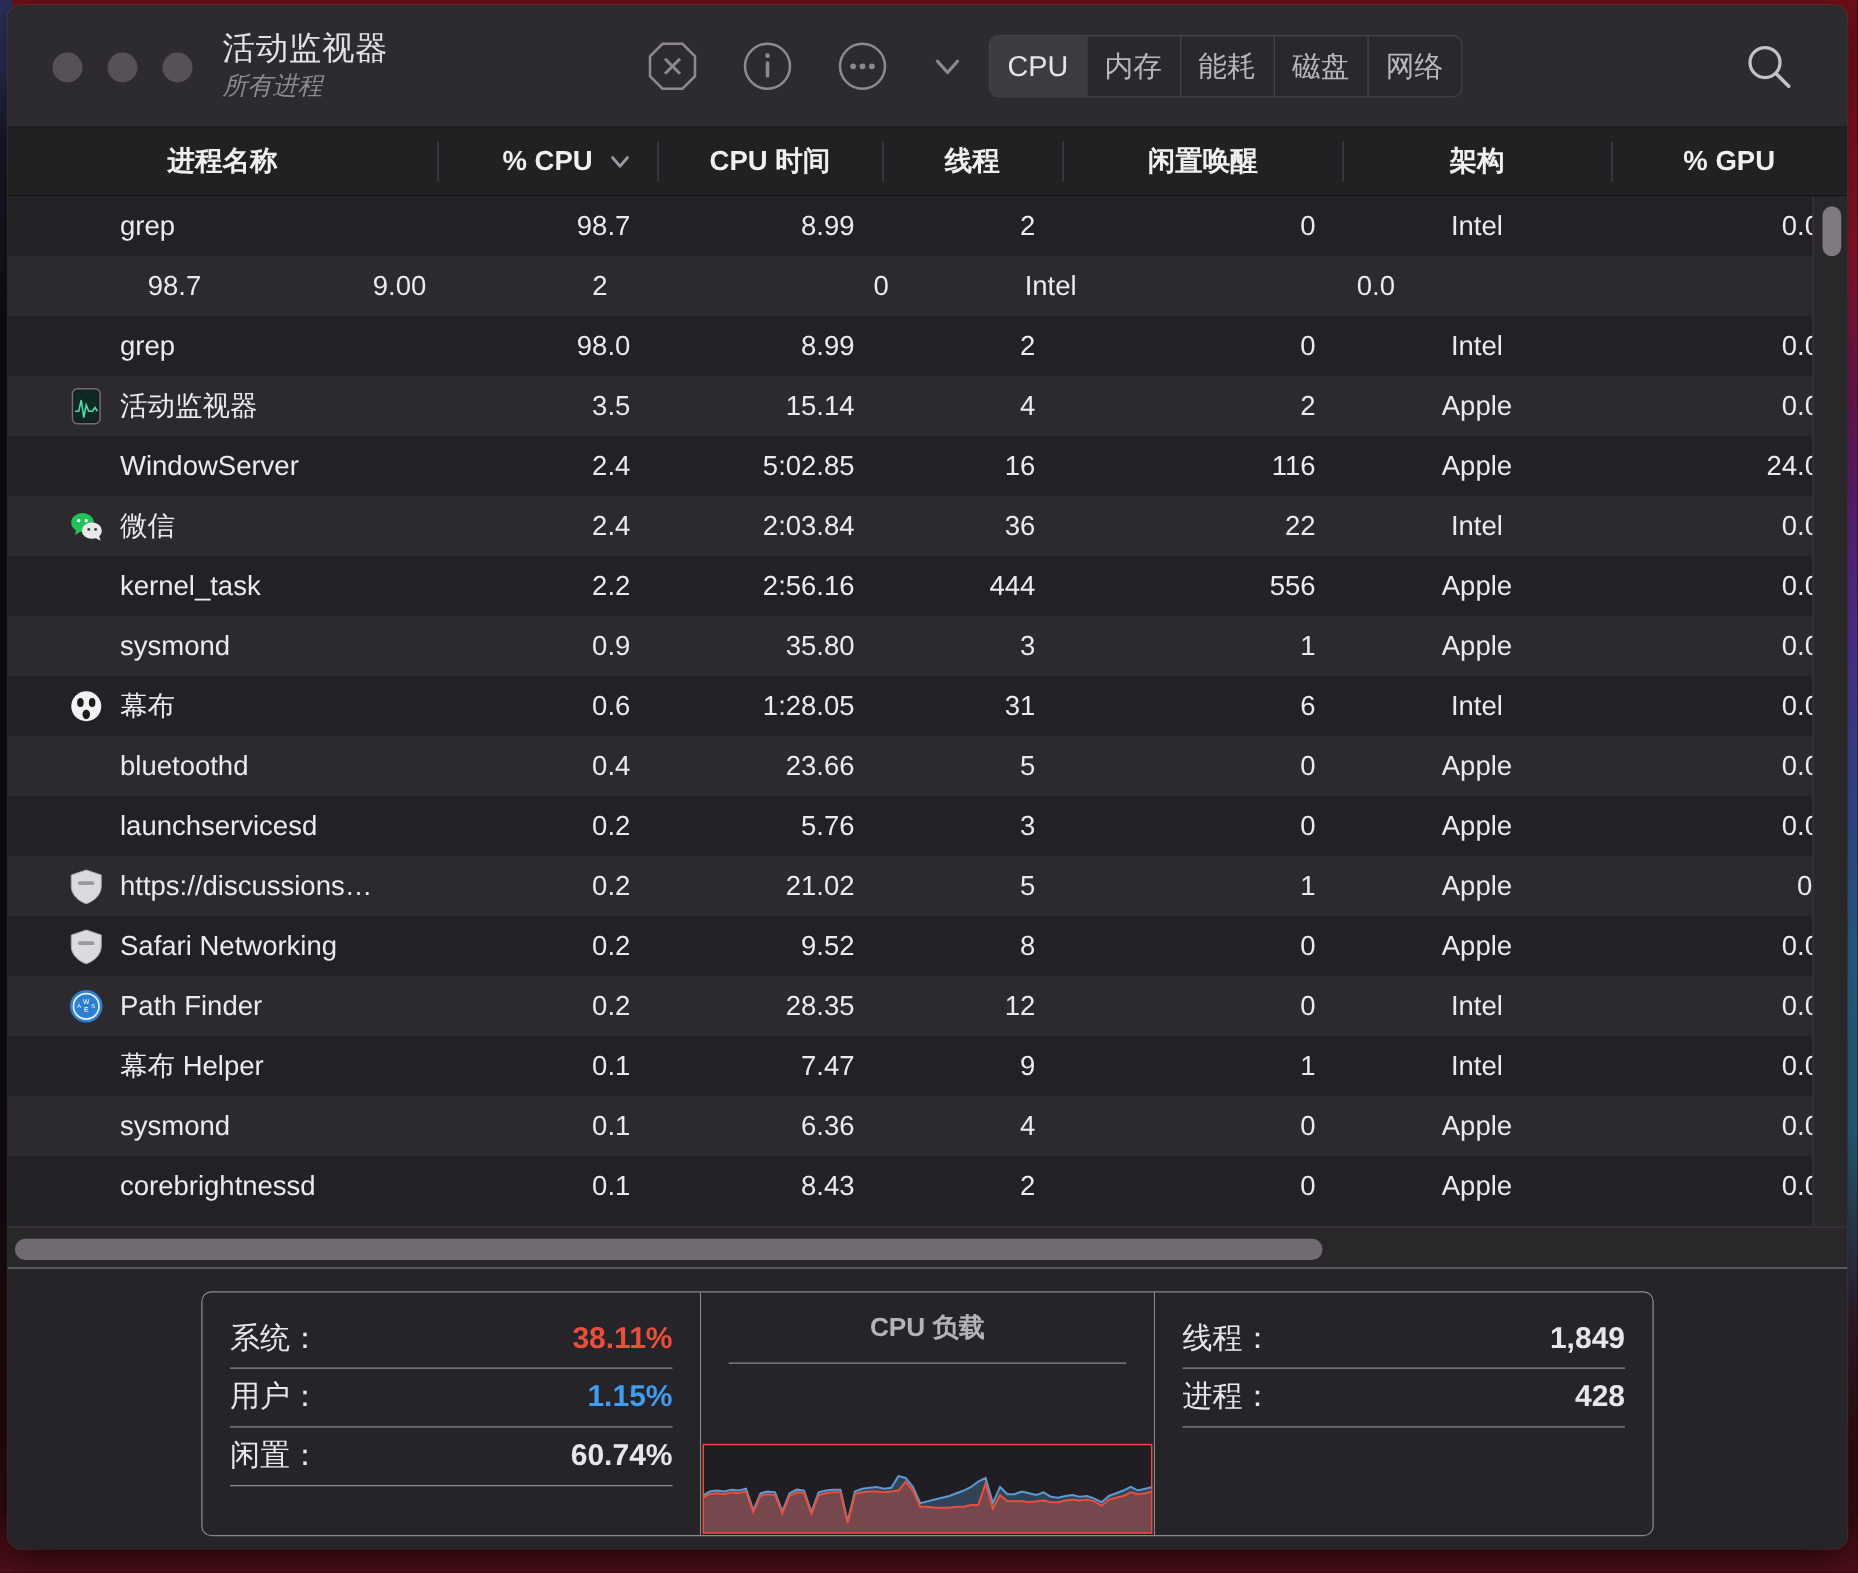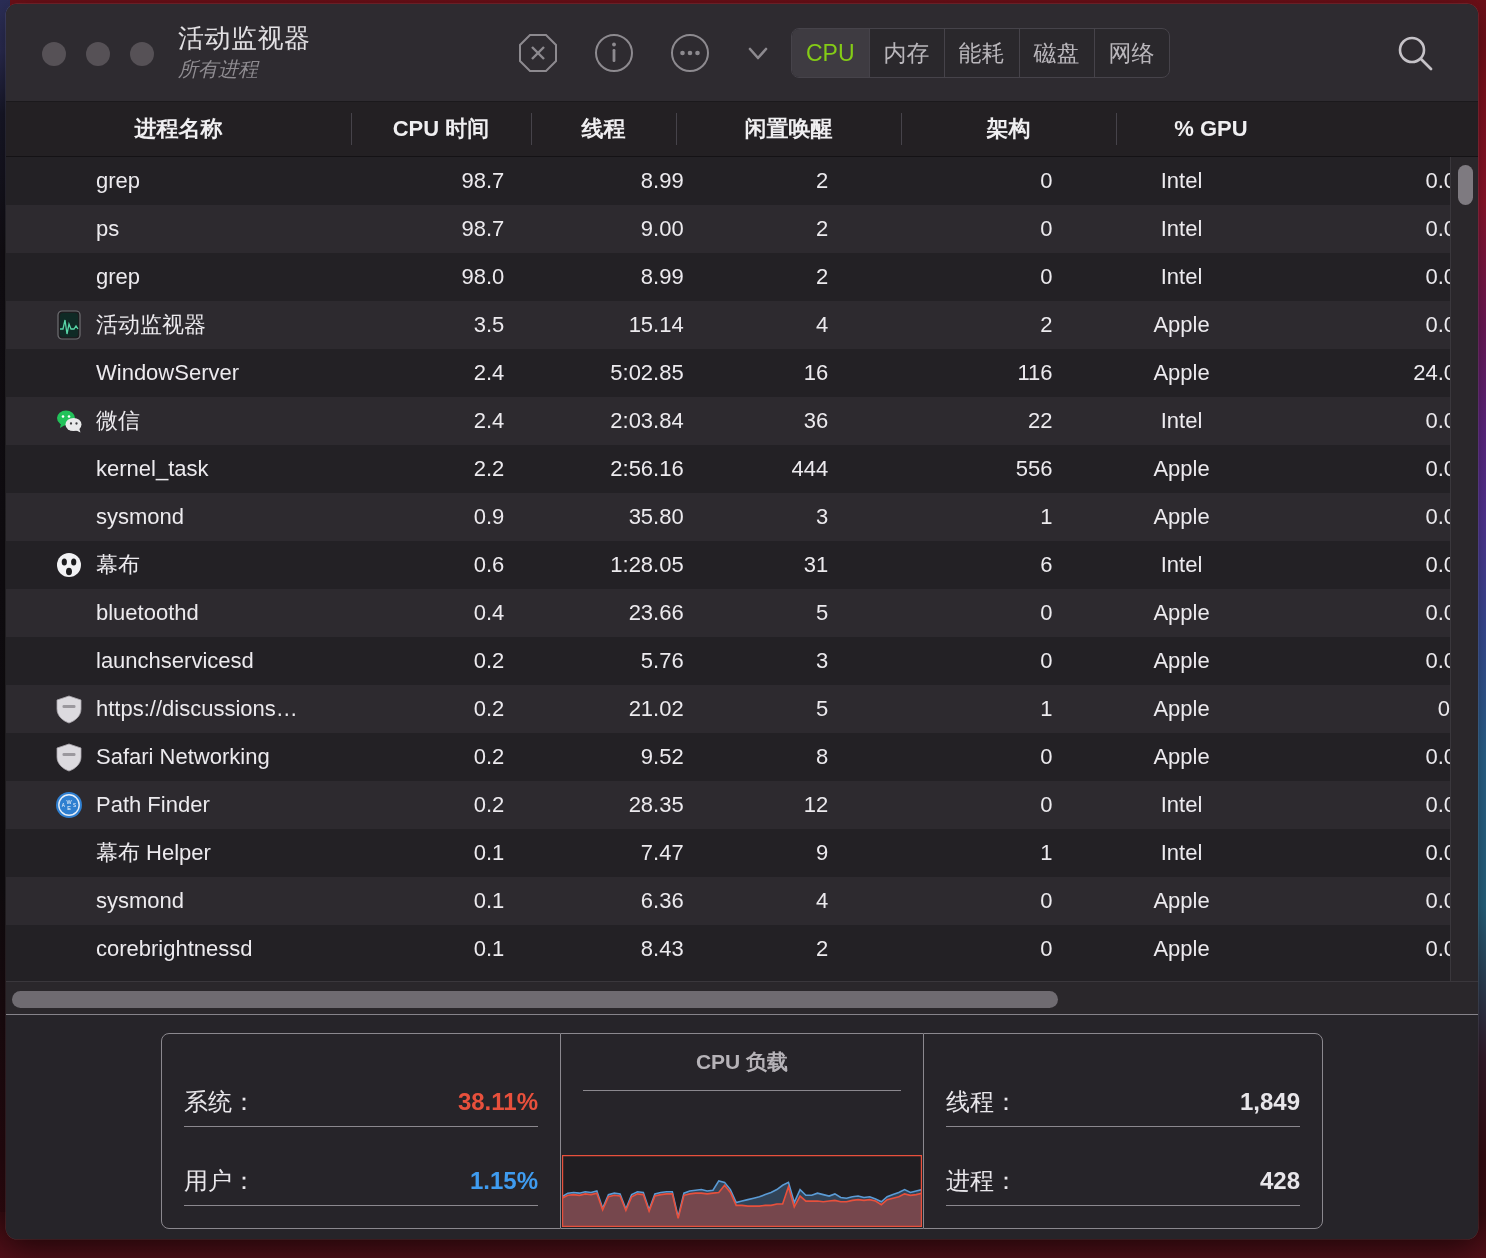--- a/index.html
+++ b/index.html
@@ -79,21 +79,21 @@
     border-radius: 8px;
     overflow: hidden;
   }
   .seg {
     min-width: 72px; padding: 0 14px;
     display: flex; align-items: center; justify-content: center;
     font-size: 23px; color: #b9b6bb;
     border-left: 1px solid #46434a;
   }
   .seg:first-child { border-left: none; }
-  .seg.active { background: #3e3b41; color: #84cc16; }
+  .seg.active { background: #3e3b41; color: #e5e5e5; }
 
   #search-icon-btn {
     position: absolute; right: 38px; top: 24px;
     width: 50px; height: 50px;
     display: flex; align-items: center; justify-content: center;
   }
 
   
   #table-header {
     position: relative;
@@ -198,21 +198,21 @@
   #panel-cpu   { width: 400px; border-radius: 8px 0 0 8px; padding: 14px 22px 0 22px; }
   #panel-graph { width: 362px; border-left: none; border-right: none; position: relative; }
   #panel-counts{ width: 400px; border-radius: 0 8px 8px 0; padding: 14px 22px 4px 22px; }
 
   .stat-row {
     display: flex; justify-content: space-between; align-items: baseline;
     font-size: 24px;
     padding: 6px 0 8px 0;
     border-bottom: 1px solid #8b888e;
   }
-  .stat-label { color: #e8e6ea; margin-top: 32px; }
+  .stat-label { color: #e8e6ea; }
   .stat-value { color: #e8e6ea; font-weight: bold; }
   .stat-value.sys  { color: #e8503c; }
   .stat-value.user { color: #3f9cf0; }
 
   #graph-title {
     text-align: center; font-size: 21px; color: #b6b3b8; font-weight: bold;
     padding-top: 14px;
   }
   #graph-rule { height: 1px; background: #8b888e; margin: 14px 22px 0 22px; }
   #graph-canvas { position: absolute; left: 1px; right: 1px; bottom: 1px; height: 72px; }
@@ -282,20 +282,26 @@
     <div id="search-icon-btn">
       <svg width="44" height="44" viewBox="0 0 44 44">
         <circle cx="19" cy="19" r="12" fill="none" stroke="#c5c2c7" stroke-width="2.6"></circle>
         <line x1="28" y1="28" x2="38" y2="38" stroke="#c5c2c7" stroke-width="2.8" stroke-linecap="round"></line>
       </svg>
     </div>
   </div>
 
   <div id="table-header">
     <div class="hcell h-name">进程名称</div>
+    <div class="hcell h-cpu">
+      <span>% CPU</span>
+      <svg id="sort-chevron" width="24" height="24" viewBox="0 0 24 24">
+        <polyline points="6,9 12,16 18,9" fill="none" stroke="#9b989d" stroke-width="2.2" stroke-linecap="round" stroke-linejoin="round"></polyline>
+      </svg>
+    </div>
     <div class="hcell h-time">CPU 时间</div>
     <div class="hcell h-thr">线程</div>
     <div class="hcell h-idle">闲置唤醒</div>
     <div class="hcell h-arch">架构</div>
     <div class="hcell h-gpu">% GPU</div>
   </div>
 
   <div id="table-body">
     <div id="rows-container">
         <div class="row odd">
@@ -304,24 +310,20 @@
             <span>grep</span>
           </div>
           <div class="c-num c-cpu">98.7</div>
           <div class="c-num c-time">8.99</div>
           <div class="c-num c-thr">2</div>
           <div class="c-num c-idle">0</div>
           <div class="c-num c-arch">Intel</div>
           <div class="c-num c-gpu">0.0</div>
         </div>
         <div class="row even">
-          <div class="c-name">
-            <span class="icon-slot"></span>
-            <span>ps</span>
-          </div>
           <div class="c-num c-cpu">98.7</div>
           <div class="c-num c-time">9.00</div>
           <div class="c-num c-thr">2</div>
           <div class="c-num c-idle">0</div>
           <div class="c-num c-arch">Intel</div>
           <div class="c-num c-gpu">0.0</div>
         </div>
         <div class="row odd">
           <div class="c-name">
             <span class="icon-slot"></span>

